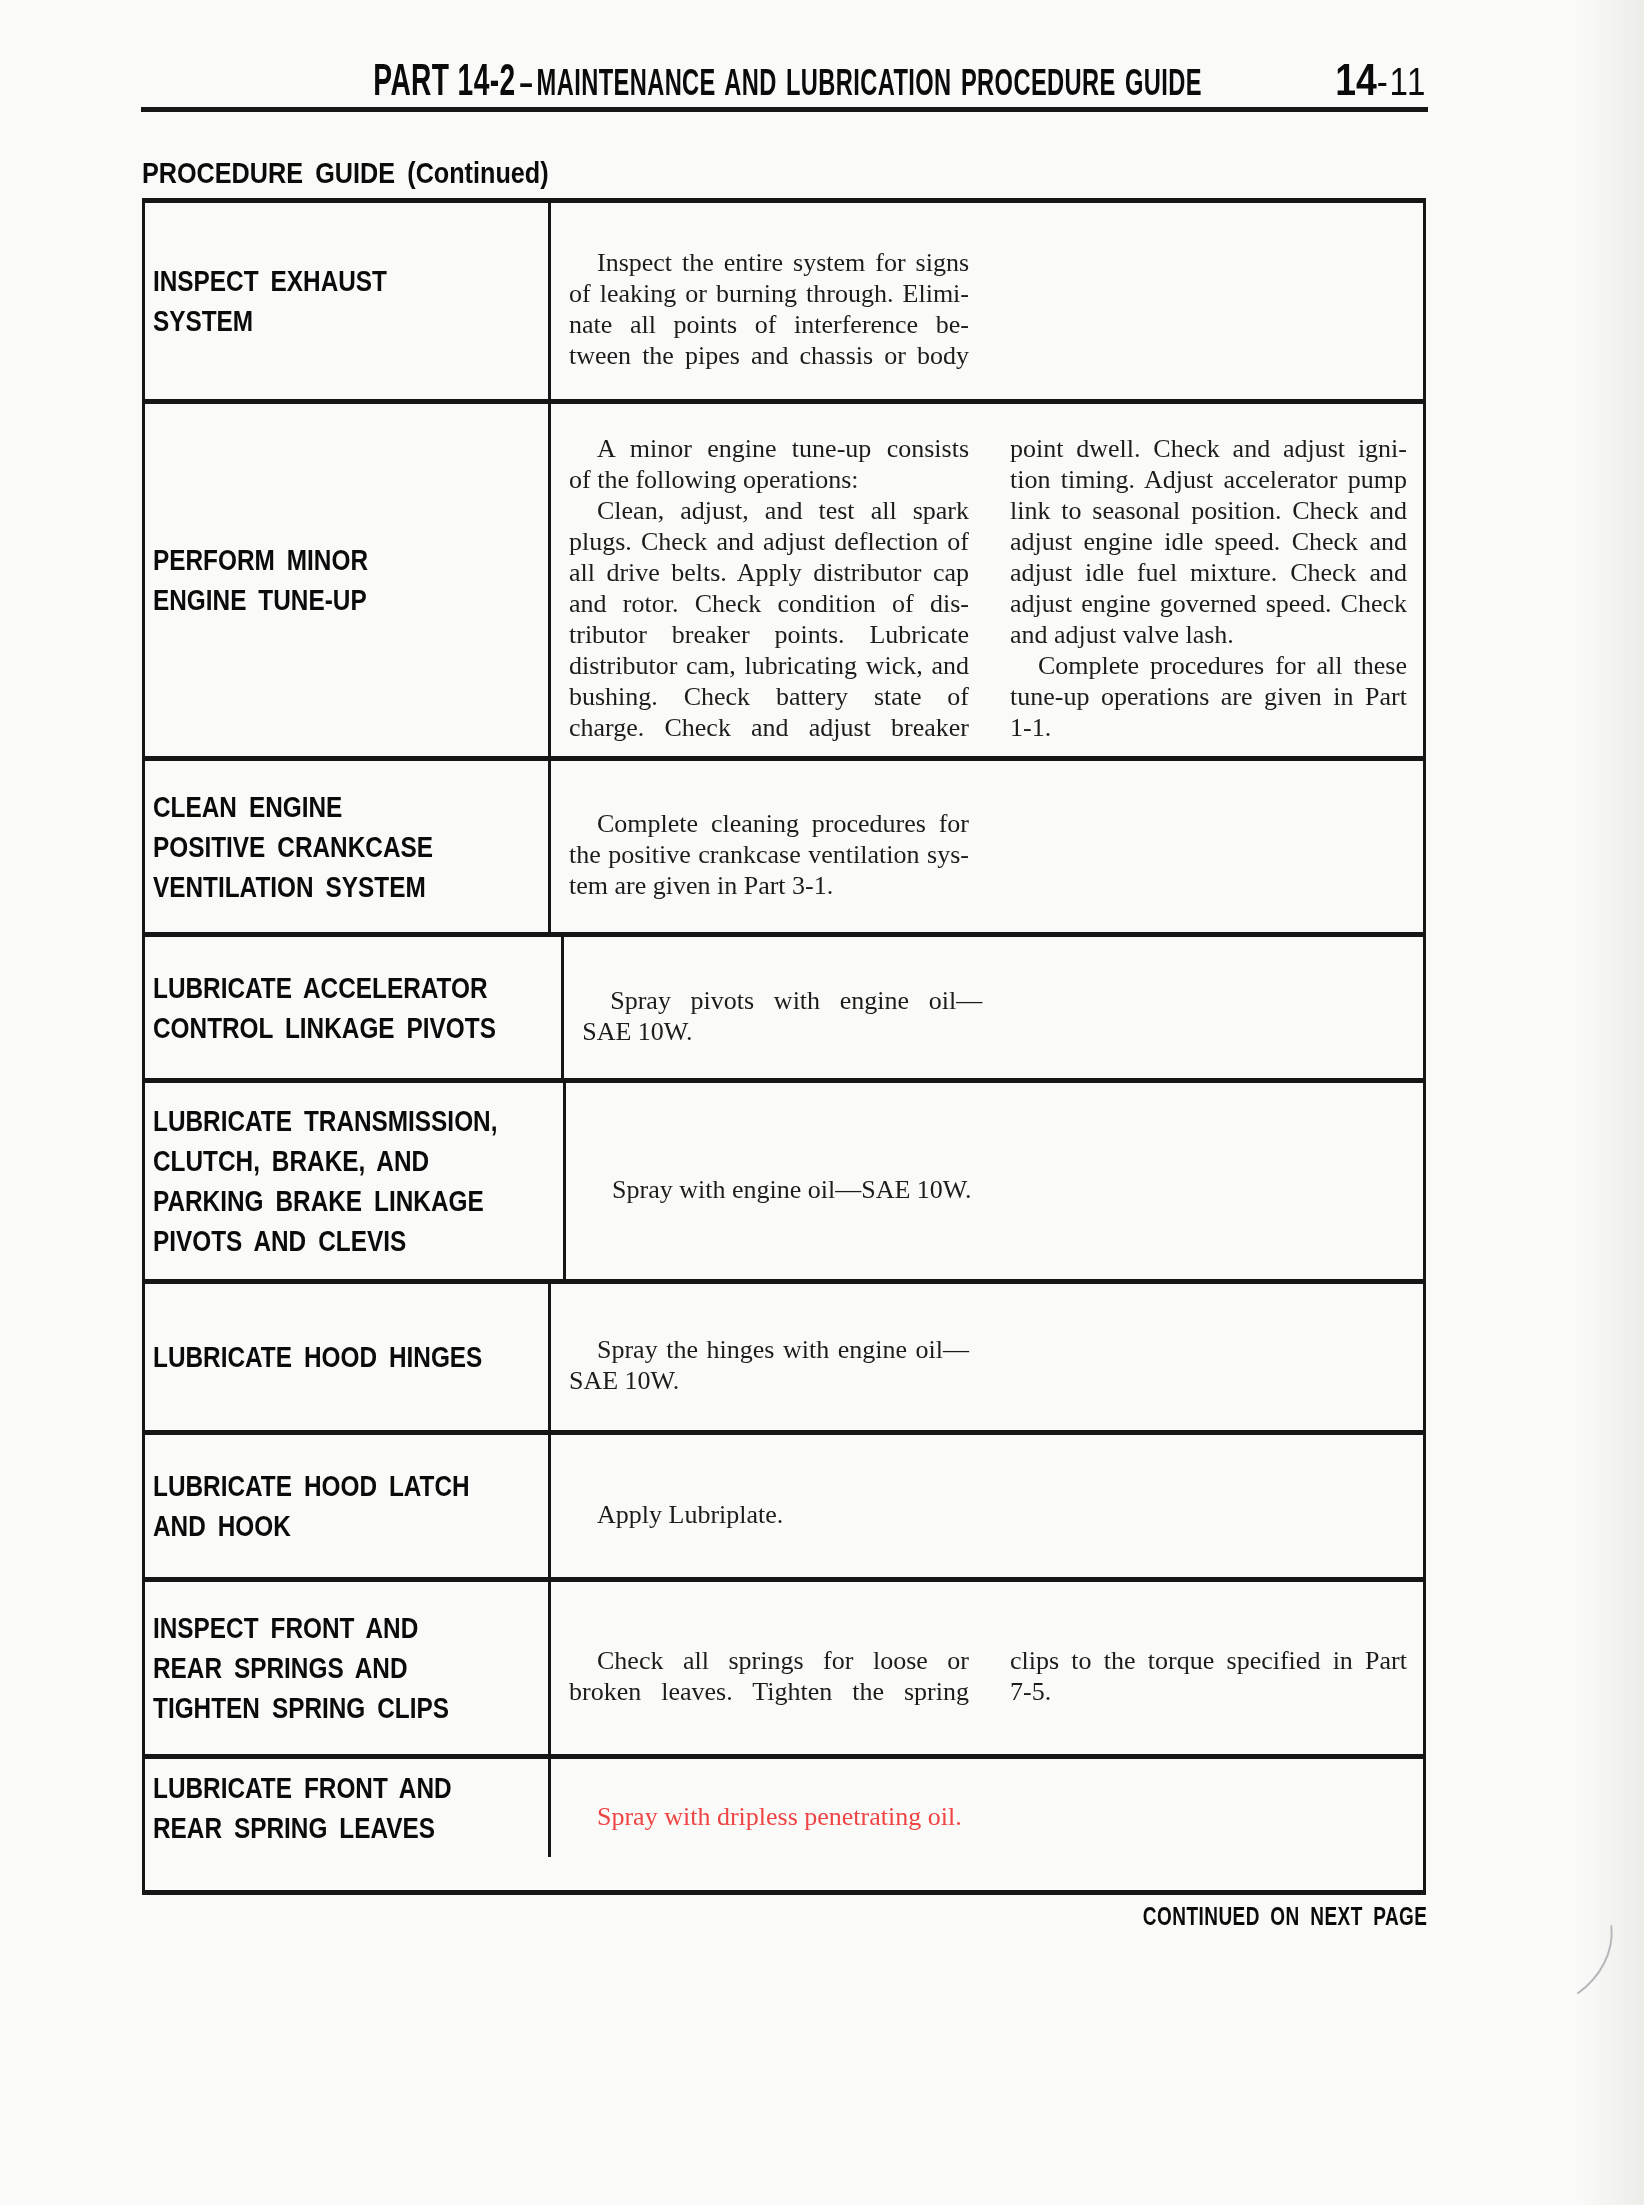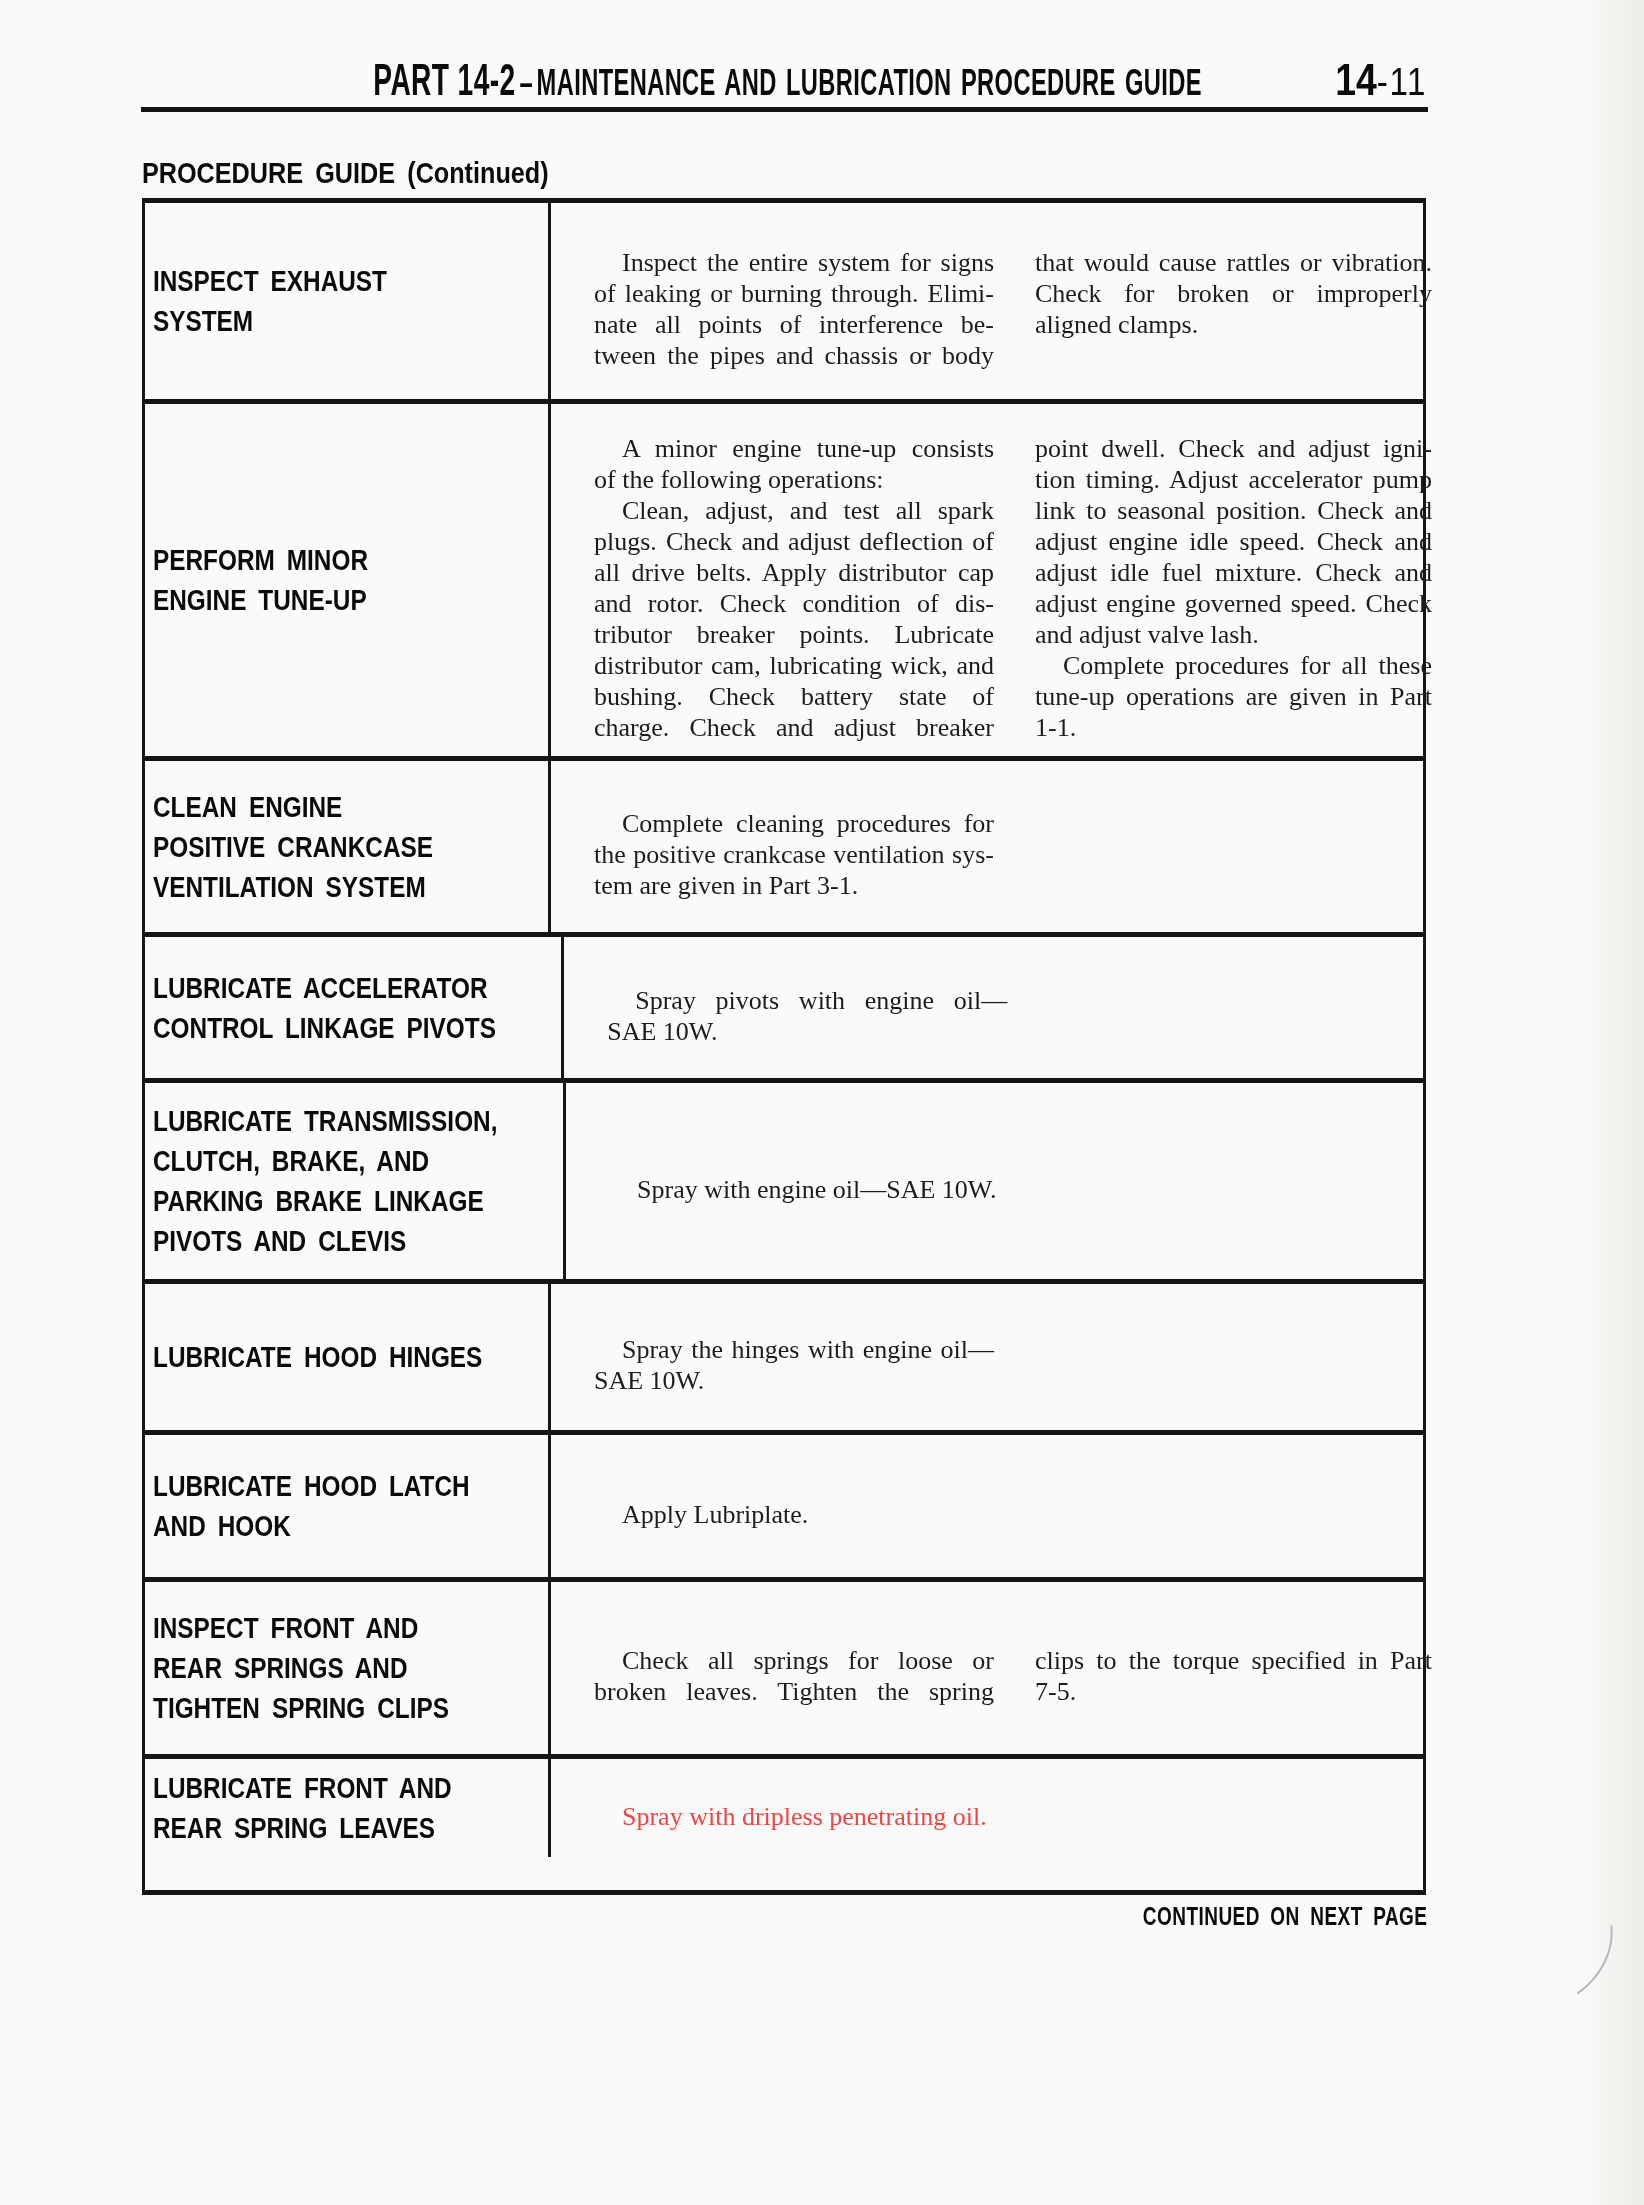--- a/index.html
+++ b/index.html
@@ -51,21 +51,21 @@
   .row-7{height:147px}.row-8{height:177px}.row-9{height:103px}
   .cell-title{
     flex:0 0 398px;box-sizing:border-box;border-right:3.1px solid var(--line);
     display:flex;align-items:center;overflow:visible;margin-left:8px;
   }
   .title-inner{
     transform:scaleX(0.84);transform-origin:left center;
     font-family:"Liberation Sans",sans-serif;font-weight:700;font-size:29px;line-height:40px;
     word-spacing:6.2px;color:var(--heavy);white-space:nowrap;
   }
-  .cell-desc{flex:1;display:flex;align-items:center;box-sizing:border-box;padding:16px 19px 0 18px;margin-left:25px;}
+  .cell-desc{flex:1;display:flex;align-items:center;box-sizing:border-box;padding:16px 19px 0 18px;}
   .cols{display:flex;gap:41px;align-items:flex-start;}
   .col{font-size:26px;line-height:31px;color:var(--ink);}
   .col:first-child{width:400px;}
   .col:nth-child(2){width:397px;}
   .para{margin:0;}
   .para.light{color:#ef4444;}
   .ln{text-align:justify;text-align-last:justify;}
   .ln.end{text-align-last:left;}
   .ln.ind{text-indent:28px;}
   
@@ -103,27 +103,20 @@
       <div class="cell-desc">
         <div class="cols">
           <div class="col">
             <div class="para">
               <div class="ln ind">Inspect the entire system for signs</div>
               <div class="ln">of leaking or burning through. Elimi-</div>
               <div class="ln">nate all points of interference be-</div>
               <div class="ln">tween the pipes and chassis or body</div>
             </div>
           </div>
-          <div class="col">
-            <div class="para">
-              <div class="ln">that would cause rattles or vibration.</div>
-              <div class="ln">Check for broken or improperly</div>
-              <div class="ln end">aligned clamps.</div>
-            </div>
-          </div>
         </div>
       </div>
     </div>
     <div class="row row-2">
       <div class="cell-title">
         <div class="title-inner">
           <div>PERFORM MINOR</div>
           <div>ENGINE TUNE-UP</div>
         </div>
       </div>

